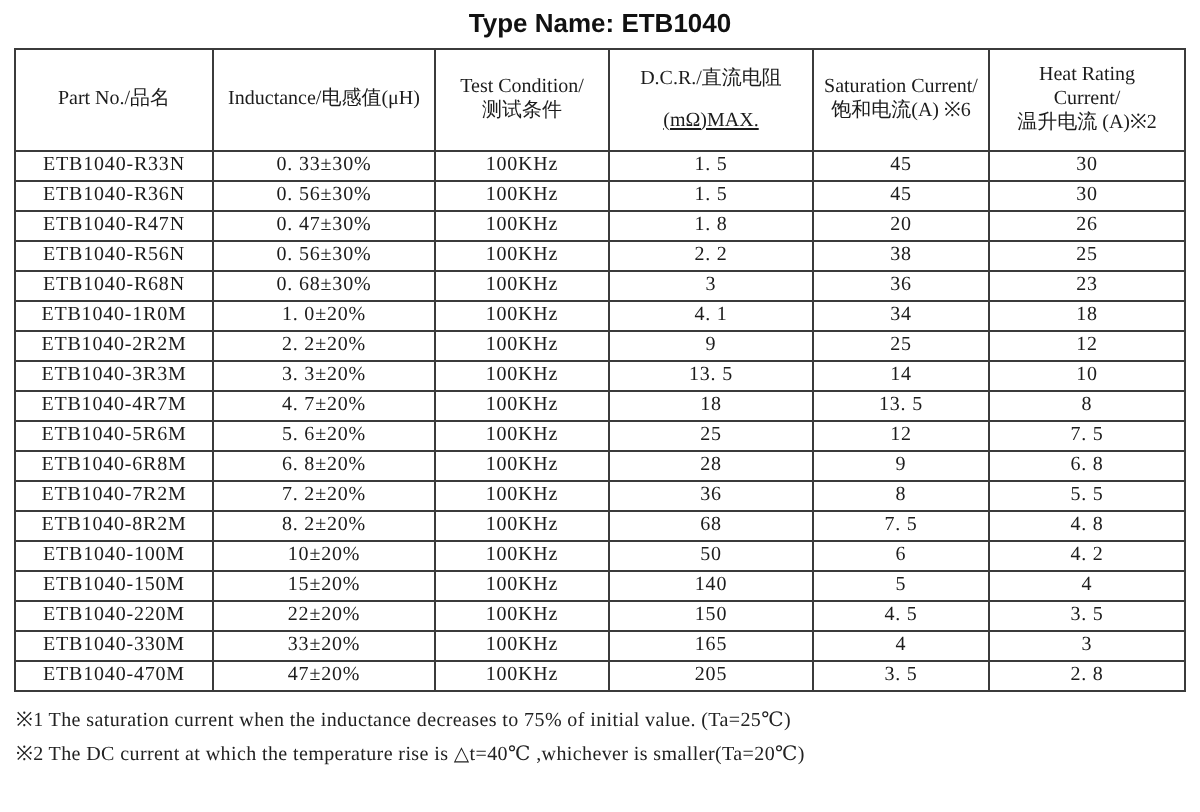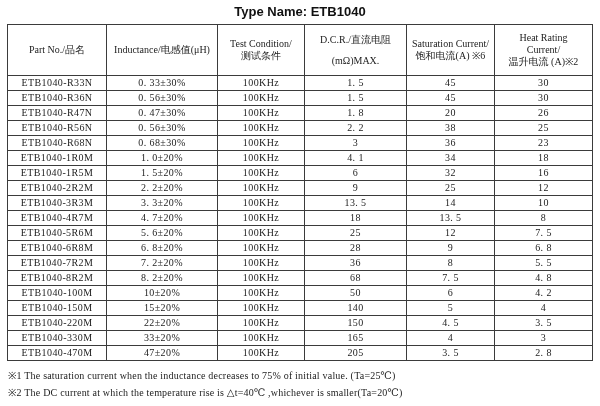--- a/index.html
+++ b/index.html
@@ -44,21 +44,21 @@
     height: 50px;
     line-height: 12px;
   }
   table.spec-table td {
     font-size: 10px;
     height: 14px;
     line-height: 14px;
     letter-spacing: 0.4px;
   }
   .hdr-line { display: block; }
-  .hdr-gap  { margin-top: 9px; }
+  .hdr-gap  { margin-top: 9px; text-decoration: underline; }
   .footnotes {
     margin: 6px 0 0 8px;
     font-size: 10px;
     line-height: 17px;
     color: #222;
     letter-spacing: 0.2px;
   }
   .footnote { display: block; }
 </style>
 </head>
@@ -145,28 +145,20 @@
       </tr>
       <tr>
         <td>ETB1040-1R0M</td>
         <td>1. 0±20%</td>
         <td>100KHz</td>
         <td>4. 1</td>
         <td>34</td>
         <td>18</td>
       </tr>
       <tr>
-        <td>ETB1040-1R5M</td>
-        <td>1. 5±20%</td>
-        <td>100KHz</td>
-        <td>6</td>
-        <td>32</td>
-        <td>16</td>
-      </tr>
-      <tr>
         <td>ETB1040-2R2M</td>
         <td>2. 2±20%</td>
         <td>100KHz</td>
         <td>9</td>
         <td>25</td>
         <td>12</td>
       </tr>
       <tr>
         <td>ETB1040-3R3M</td>
         <td>3. 3±20%</td>

